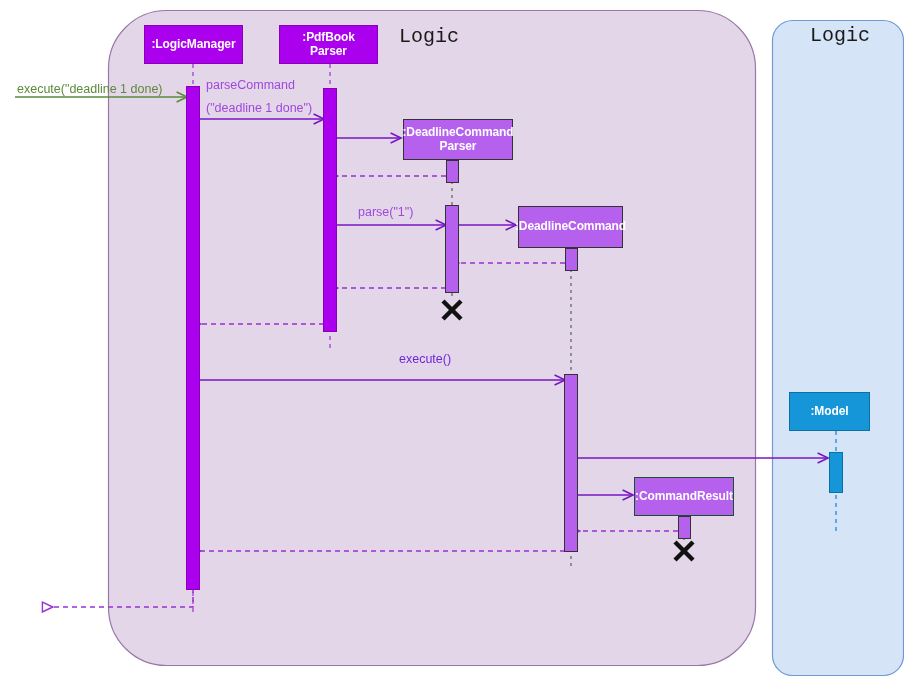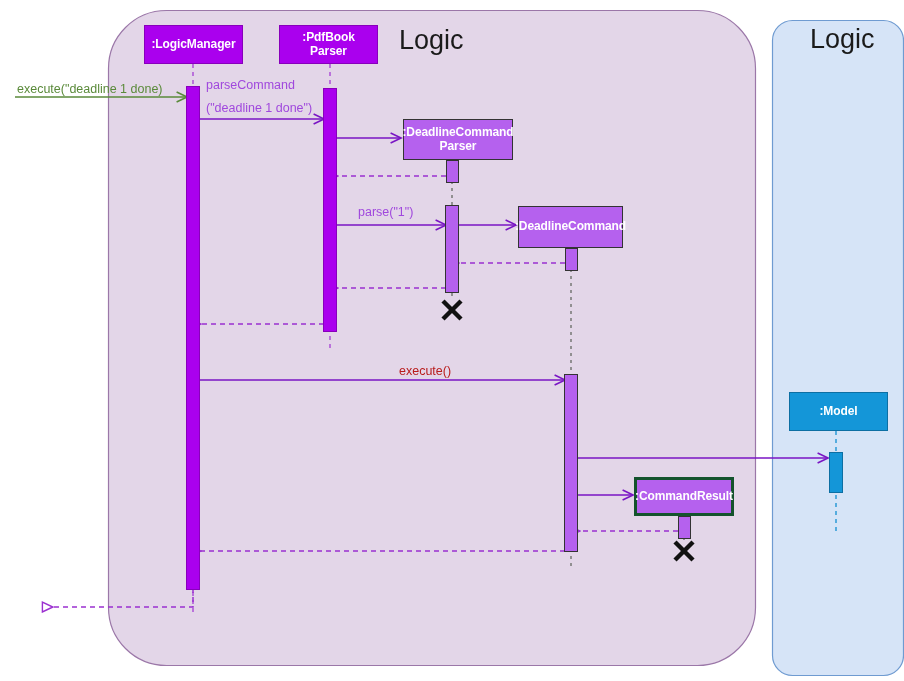--- a/index.html
+++ b/index.html
@@ -20,23 +20,23 @@
   }
   #svg-layer {
     position: absolute;
     left: 0;
     top: 0;
     width: 904px;
     height: 681px;
   }
   .pkg-title {
     position: absolute;
-    font-size: 27px;
+    font-size: 20px;
     color: #1a1a1a;
-    font-family: Liberation Sans, sans-serif;
+    font-family: Liberation Mono, monospace;
     white-space: nowrap;
   }
   .obj-box {
     position: absolute;
     box-sizing: border-box;
     display: flex;
     align-items: center;
     justify-content: center;
     text-align: center;
     color: #ffffff;
@@ -163,30 +163,30 @@
 
   <div class="obj-box" style="left:403px; top:119px; width:110px; height:41px; background:#b561ee; border:1px solid #333333; flex-direction:column;">
     <span>:DeadlineCommand</span>
     <span>Parser</span>
   </div>
 
   <div class="obj-box" style="left:518px; top:206px; width:105px; height:42px; background:#b561ee; border:1px solid #333333;">
     <span>:DeadlineCommand</span>
   </div>
 
-  <div class="obj-box" style="left:634px; top:477px; width:100px; height:39px; background:#b561ee; border:3px solid #14532d;">
+  <div class="obj-box" style="left:634px; top:477px; width:100px; height:39px; background:#b561ee; border:1px solid #14532d;">
     <span>:CommandResult</span>
   </div>
 
-  <div class="obj-box" style="left:789px; top:392px; width:99px; height:39px; background:#1496d8; border:1px solid #0d6fa3;">
+  <div class="obj-box" style="left:789px; top:392px; width:81px; height:39px; background:#1496d8; border:1px solid #0d6fa3;">
     <span>:Model</span>
   </div>
 
   <div class="msg-label" style="left:17px; top:82px; color:#5a8a3a;">execute("deadline 1 done)</div>
 
   <div class="msg-label" style="left:206px; top:78px; color:#a048dd; text-align:left;">parseCommand</div>
   <div class="msg-label" style="left:206px; top:101px; color:#a048dd; text-align:left;">("deadline 1 done")</div>
 
   <div class="msg-label" style="left:358px; top:205px; color:#a048dd;">parse("1")</div>
 
-  <div class="msg-label" style="left:399px; top:364px; color:#b91c1c;">execute()</div>
+  <div class="msg-label" style="left:399px; top:352px; color:#6d28d9;">execute()</div>
 
 </div>
 
 </body></html>

